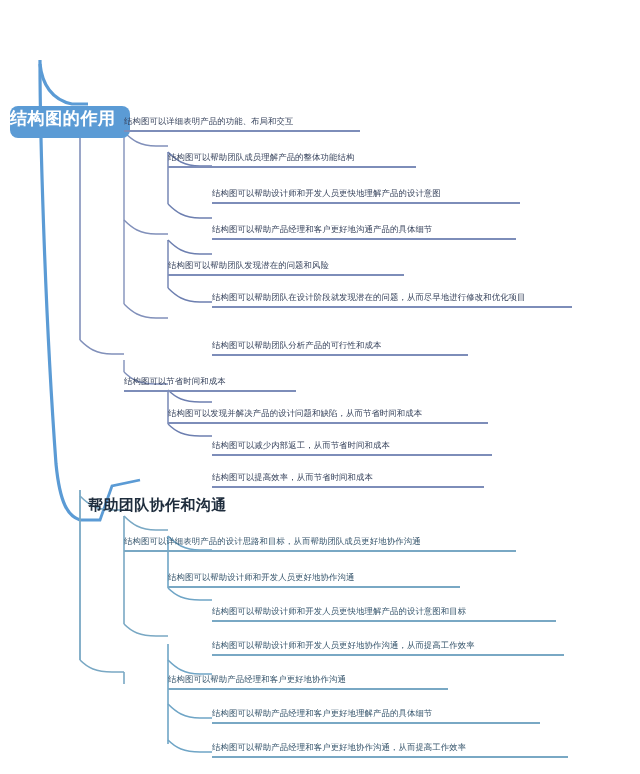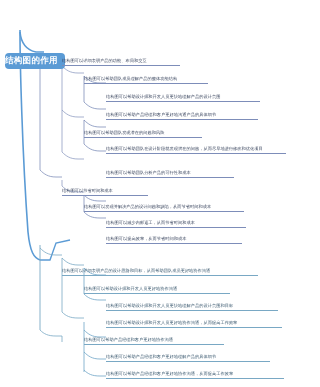--- a/index.html
+++ b/index.html
@@ -155,20 +155,21 @@
   <div class="node-row tone-a nowrap" style="left:106px; top:170px; width:128px;">结构图可以帮助团队分析产品的可行性和成本</div>
 
   <div class="node-row tone-a nowrap" style="left:62px; top:188px; width:86px;">结构图可以节省时间和成本</div>
 
   <div class="node-row tone-a nowrap" style="left:84px; top:204px; width:160px;">结构图可以发现并解决产品的设计问题和缺陷，从而节省时间和成本</div>
 
   <div class="node-row tone-a nowrap" style="left:106px; top:220px; width:140px;">结构图可以减少内部返工，从而节省时间和成本</div>
 
   <div class="node-row tone-a nowrap" style="left:106px; top:236px; width:136px;">结构图可以提高效率，从而节省时间和成本</div>
 
+  <div class="branch-title" style="left:44px; top:249px;">帮助团队协作和沟通</div>
 
   <div class="node-row tone-b nowrap" style="left:62px; top:268px; width:196px;">结构图可以详细表明产品的设计思路和目标，从而帮助团队成员更好地协作沟通</div>
 
   <div class="node-row tone-b nowrap" style="left:84px; top:286px; width:146px;">结构图可以帮助设计师和开发人员更好地协作沟通</div>
 
   <div class="node-row tone-b nowrap" style="left:106px; top:303px; width:172px;">结构图可以帮助设计师和开发人员更快地理解产品的设计意图和目标</div>
 
   <div class="node-row tone-b nowrap" style="left:106px; top:320px; width:176px;">结构图可以帮助设计师和开发人员更好地协作沟通，从而提高工作效率</div>
 
   <div class="node-row tone-b nowrap" style="left:84px; top:337px; width:140px;">结构图可以帮助产品经理和客户更好地协作沟通</div>

